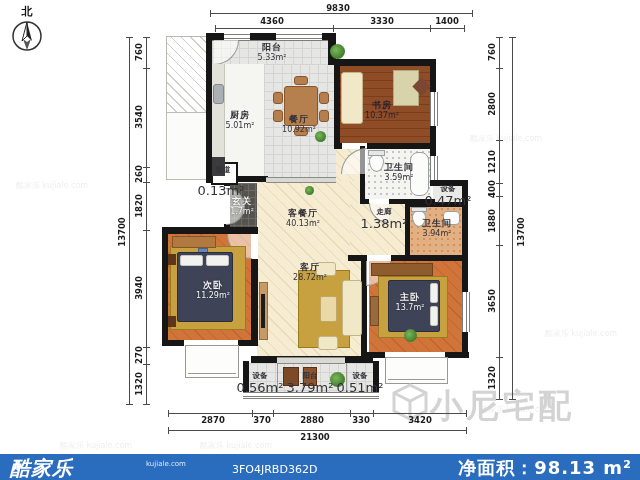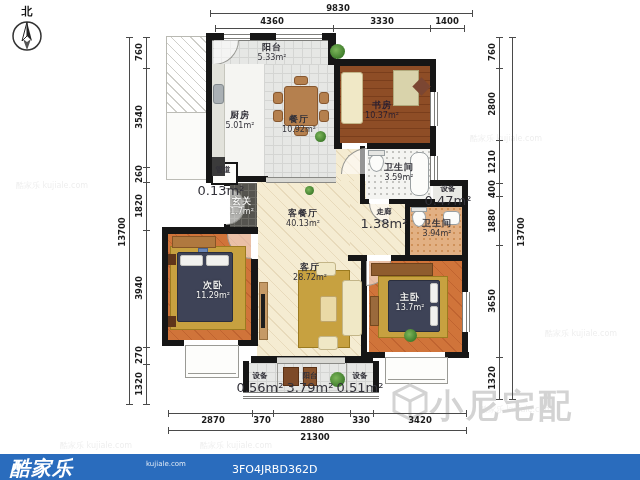--- a/index.html
+++ b/index.html
@@ -359,13 +359,14 @@
 <div class="hdim" style="left:420px;top:420px;">3420</div>
 <div class="dline" style="left:168px;top:430px;width:299px;height:1px;"></div>
 <div class="tick" style="left:168px;top:427px;width:1px;height:7px;"></div>
 <div class="tick" style="left:466px;top:427px;width:1px;height:7px;"></div>
 <div class="hdim" style="left:315px;top:437px;">21300</div>
 
 <div class="footer">
   <div class="brand">酷家乐</div>
   <div class="brand-sub">kujiale.com</div>
   <div class="fcode">3FO4JRBD362D</div>
+  <div class="farea">净面积：98.13 m²</div>
 </div>
 
 </body></html>

